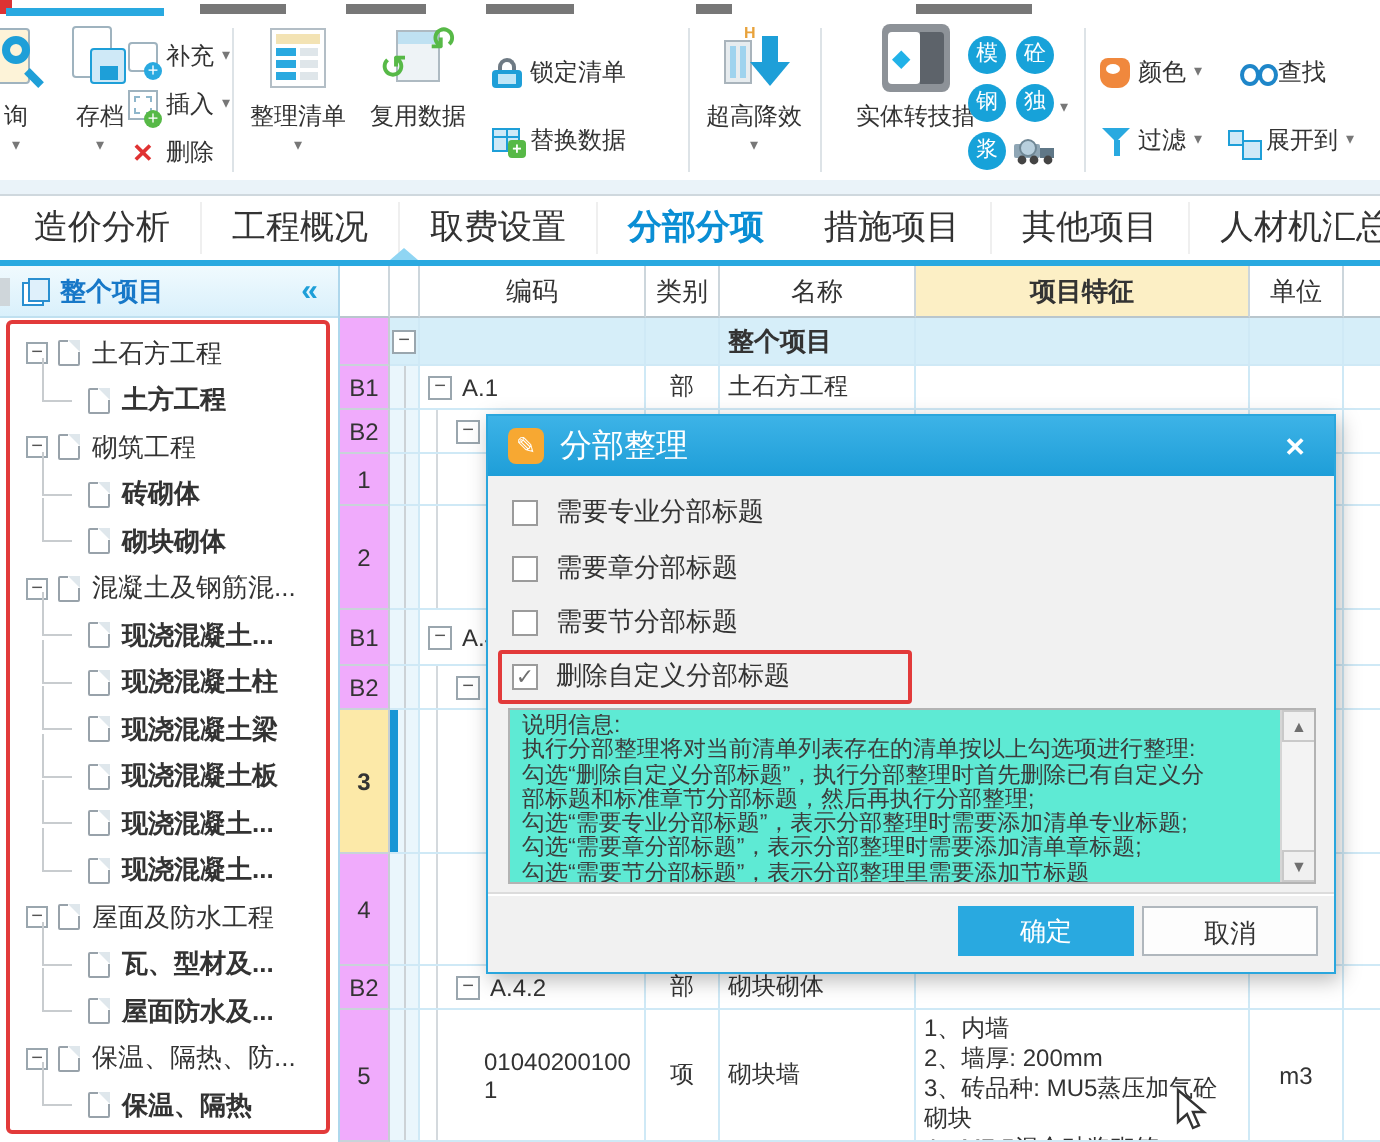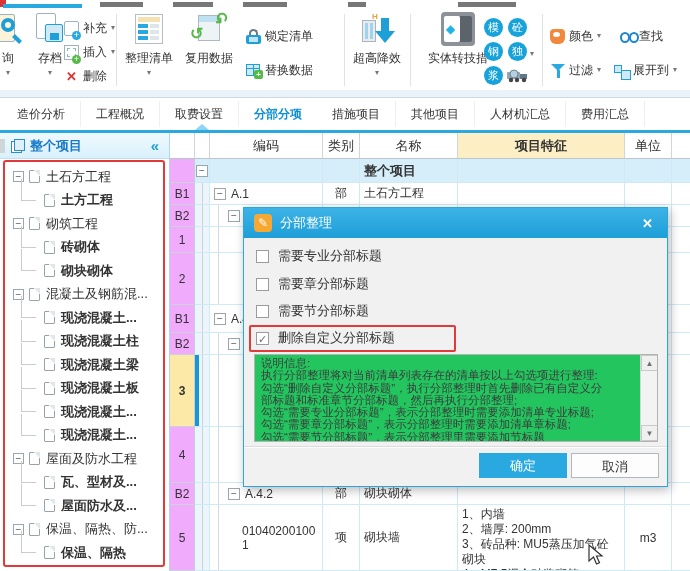--- a/index.html
+++ b/index.html
@@ -71,21 +71,21 @@
   .i-palette::before { content:""; position:absolute; left:3px; top:3px; width:7px; height:5px; background:#fff; border-radius:50%; }
   .i-find::before { content:""; position:absolute; left:0; top:3px; width:6px; height:7px; border:2px solid #1e86c9; border-radius:50%; box-shadow:8px 0 0 -0px #fff; }
   .i-find::after { content:""; position:absolute; left:9px; top:3px; width:6px; height:7px; border:2px solid #1e86c9; border-radius:50%; }
   .i-funnel::before { content:""; position:absolute; left:1px; top:1px; border:7px solid transparent; border-top:7px solid #29a9e0; }
   .i-funnel::after { content:""; position:absolute; left:7px; top:7px; width:3px; height:8px; background:#29a9e0; }
   .i-expandto::before { content:""; position:absolute; left:0; top:2px; width:6px; height:6px; background:#cfe9f7; border:1px solid #1e9fd8; box-shadow:8px 6px 0 #cfe9f7, 8px 6px 0 1px #1e9fd8; }
 
   
   .tabbar { position:absolute; top:98px; left:0; width:690px; height:35px; background:#fff; }
   .tabbar .tabs { display:flex; height:32px; align-items:center; padding-left:2px; }
-  .tab { padding:0 15px; font-size:12px; color:#333; height:26px; line-height:26px; border-right:1px solid #efefef; cursor:default; white-space:nowrap; }
+  .tab { padding:0 15px; font-size:17px; color:#333; height:26px; line-height:26px; border-right:1px solid #efefef; cursor:default; white-space:nowrap; }
   .tab.active { color:#0a8ed4; font-weight:bold; border-right:none; }
   .tabline { position:absolute; left:0; bottom:0; width:100%; height:3px; background:#29a9e0; }
   .tabnotch { position:absolute; left:195px; bottom:3px; width:0; height:0; border:7px solid transparent; border-bottom:6px solid #8fd5f3; }
 
   
   .sidebar { position:absolute; top:133px; left:0; width:170px; height:438px; background:#fff; border-right:1px solid #aed7ec; }
   .sbheader { position:absolute; top:0; left:0; width:100%; height:26px; background:linear-gradient(#f0fafe,#d9f0fb);
               display:flex; align-items:center; border-bottom:1px solid #bfe0f0; }
   .sbheader .cuticon { width:5px; height:14px; background:#cfd6da; margin:0 6px 0 0; }
   .sbheader .docstack { position:relative; width:13px; height:13px; margin-right:6px; }
@@ -129,28 +129,28 @@
   .featlines { font-size:12px; line-height:15px; white-space:normal; }
   .wrapcode { word-break:break-all; white-space:normal; width:80px; line-height:14px; }
 
   
   .dialog { position:absolute; left:243px; top:207px; width:425px; height:280px; background:#f1f1f1;
             border:1px solid #2aa6dd; box-shadow:2px 3px 10px rgba(0,0,0,.28); z-index:50; }
   .dtitle { position:absolute; top:0; left:0; width:100%; height:30px; background:linear-gradient(#3db3e7,#1e9ed8);
             display:flex; align-items:center; padding:0 10px; }
   .dicon { width:18px; height:18px; background:#f7a832; border-radius:4px; color:#fff; font-size:12px;
            line-height:18px; text-align:center; margin-right:8px; }
-  .dtext { color:#fff; font-size:13px; }
+  .dtext { color:#fff; font-size:16px; }
   .dclose { margin-left:auto; color:#fff; font-size:13px; font-weight:bold; cursor:pointer; padding:0 4px; }
   .cbrow { position:absolute; left:12px; height:20px; display:flex; align-items:center; }
   .cbbox { width:13px; height:13px; background:#fff; border:1px solid #9b9b9b; font-size:11px; line-height:12px;
            text-align:center; color:#6f6f6f; margin-right:9px; flex:none; }
   .cblabel { font-size:13px; color:#333; white-space:nowrap; }
   .redbox2 { position:absolute; left:5px; top:117px; width:207px; height:27px; border:2px solid #e23a3a; border-radius:2px; }
-  .infobox { position:absolute; left:10px; top:146px; width:404px; height:88px; background:#22c55e; border:1px solid #b3b3b3; overflow:hidden; }
+  .infobox { position:absolute; left:10px; top:146px; width:404px; height:88px; background:#5eead4; border:1px solid #b3b3b3; overflow:hidden; }
   .infotext { padding:2px 22px 0 6px; font-size:11.5px; line-height:12.3px; color:#3c3c3c; }
   .infotext div { white-space:nowrap; overflow:hidden; }
   .vscroll { position:absolute; right:0; top:0; width:17px; height:100%; background:#f3f3f3; border-left:1px solid #d5d5d5; }
   .sarrow { position:absolute; left:0; width:17px; height:16px; background:#f0f0f0; border:1px solid #c9c9c9;
             font-size:8px; color:#6f6f6f; text-align:center; line-height:15px; cursor:pointer; }
   .sarrow.up { top:0; } .sarrow.down { bottom:0; }
   .dsep { position:absolute; left:0; top:238px; width:100%; height:1px; background:#dcdcdc; box-shadow:0 1px 0 #fff; }
   .dbtn { position:absolute; top:245px; width:88px; height:25px; font-size:13px; text-align:center; line-height:25px; cursor:pointer; }
   .dbtn.ok { left:235px; background:#29a9e0; color:#fff; }
   .dbtn.cancel { left:327px; background:#fdfdfd; color:#333; border:1px solid #b0b7bd; }

